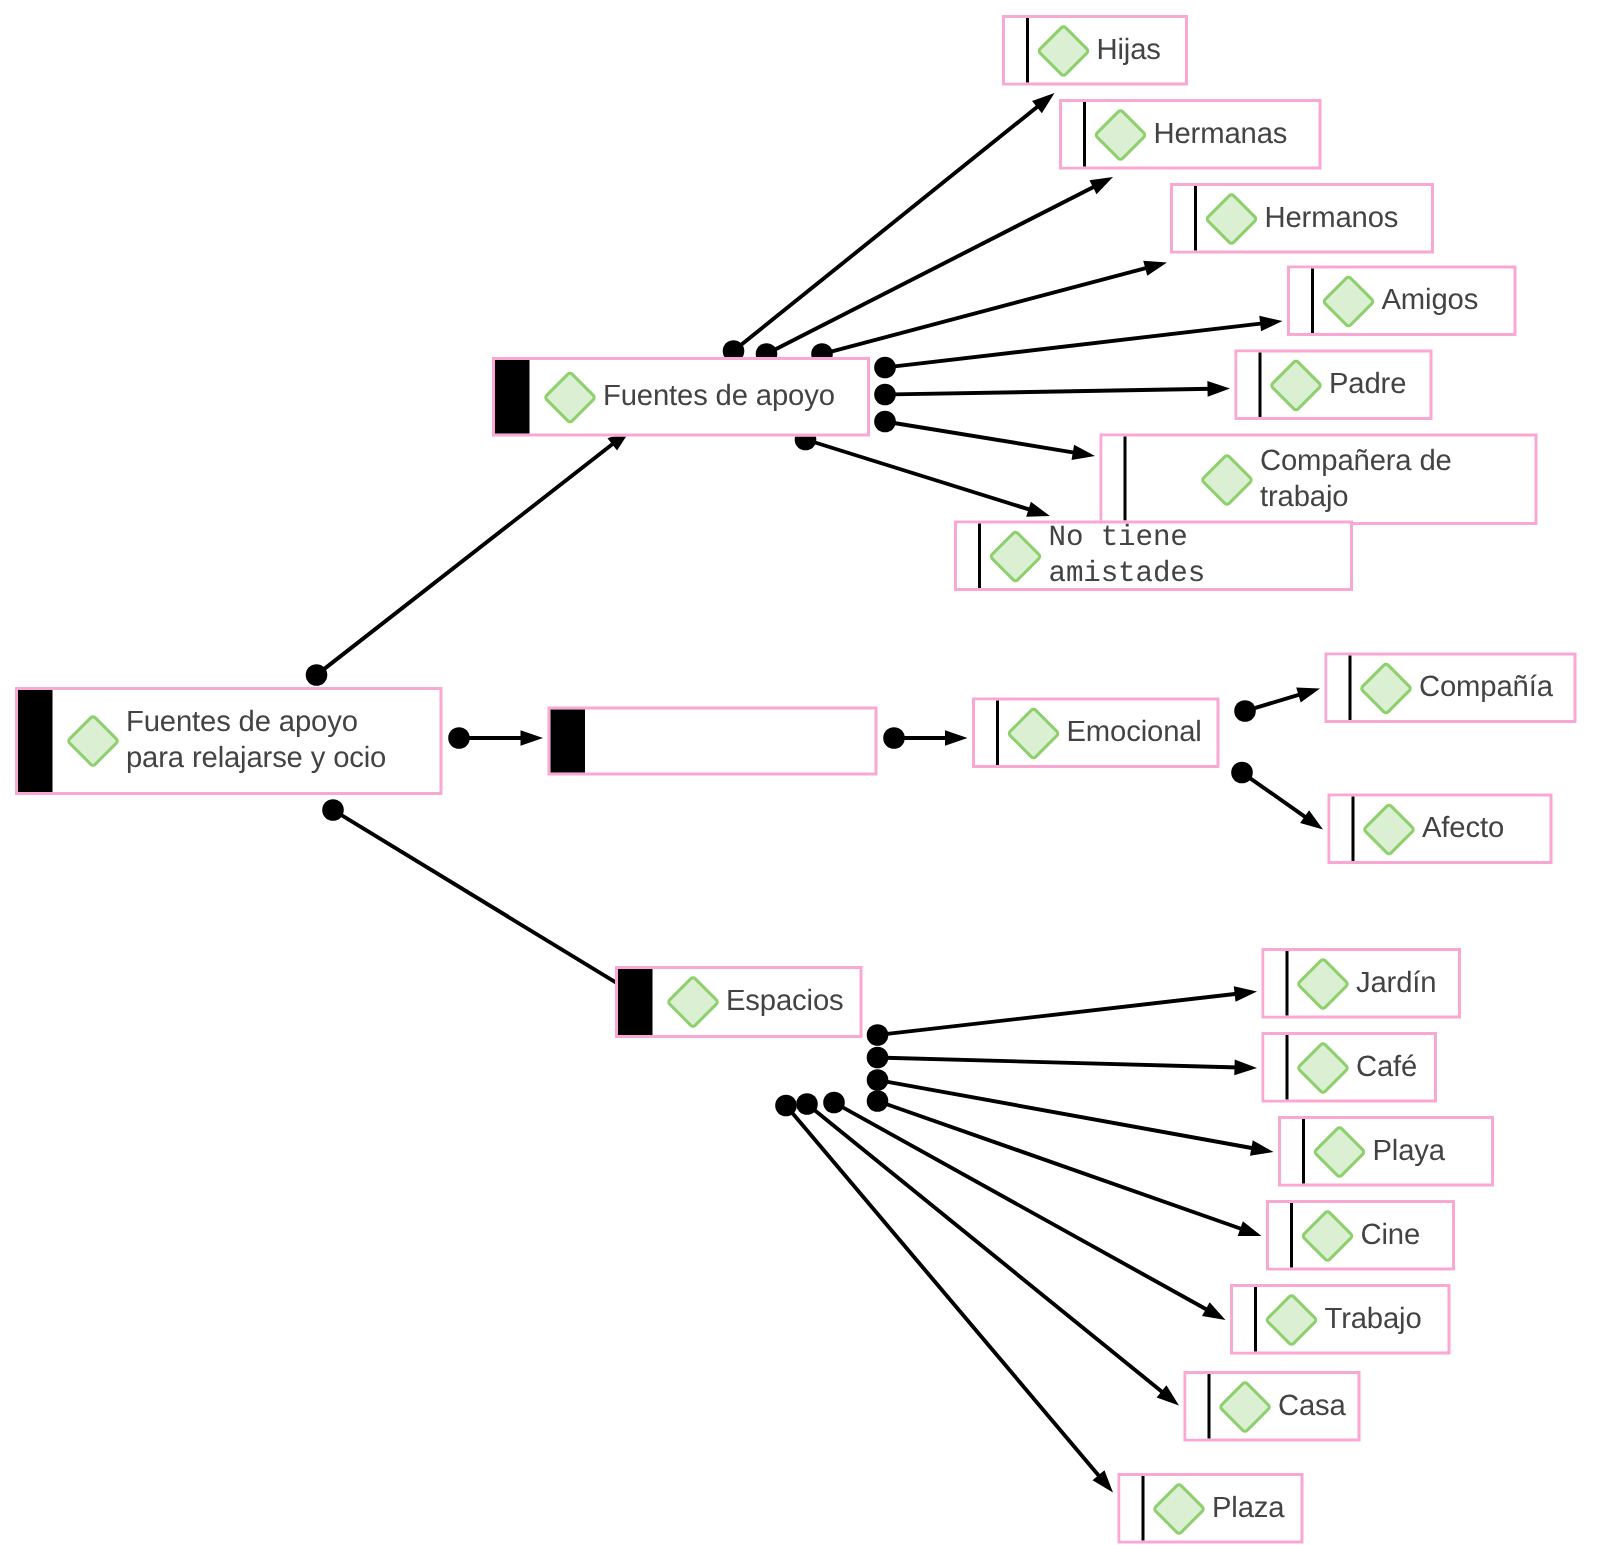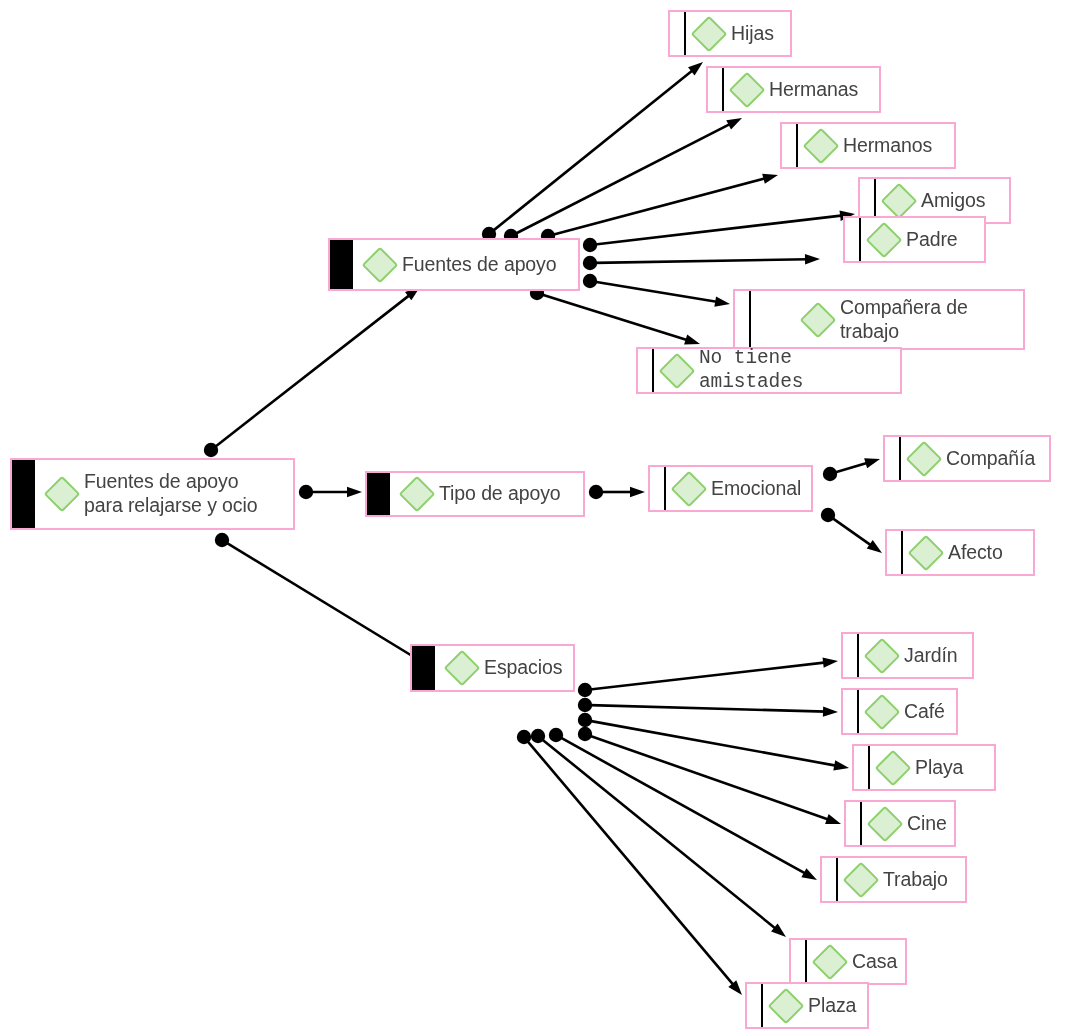--- a/index.html
+++ b/index.html
@@ -184,24 +184,20 @@
     </div>
     <div class="node root" style="left: 328px; top: 238px; width: 252px; height: 53px;">
       <div class="bar-black"></div>
       <div class="body">
         <span class="diamond"></span>
         <span class="label">Fuentes de apoyo</span>
       </div>
     </div>
     <div class="node root" style="left: 365px; top: 471px; width: 220px; height: 46px;">
       <div class="bar-black"></div>
-      <div class="body">
-        <span class="diamond"></span>
-        <span class="label">Tipo de apoyo</span>
-      </div>
     </div>
     <div class="node root" style="left: 410px; top: 644px; width: 165px; height: 48px;">
       <div class="bar-black"></div>
       <div class="body">
         <span class="diamond"></span>
         <span class="label">Espacios</span>
       </div>
     </div>
     <div class="node leaf" style="left: 648px; top: 465px; width: 165px; height: 47px;">
       <div class="bar-white"></div>
@@ -231,21 +227,21 @@
         <span class="label">Hermanos</span>
       </div>
     </div>
     <div class="node leaf" style="left: 858px; top: 177px; width: 153px; height: 47px;">
       <div class="bar-white"></div>
       <div class="body">
         <span class="diamond"></span>
         <span class="label">Amigos</span>
       </div>
     </div>
-    <div class="node leaf" style="left: 823px; top: 216px; width: 143px; height: 47px; margin-left: 20px;">
+    <div class="node leaf" style="left: 823px; top: 233px; width: 132px; height: 47px;">
       <div class="bar-white"></div>
       <div class="body">
         <span class="diamond"></span>
         <span class="label">Padre</span>
       </div>
     </div>
     <div class="node leaf" style="left: 733px; top: 289px; width: 292px; height: 61px; gap: 44px;">
       <div class="bar-white"></div>
       <div class="body">
         <span class="diamond"></span>
@@ -287,35 +283,35 @@
         <span class="label">Café</span>
       </div>
     </div>
     <div class="node leaf" style="left: 852px; top: 744px; width: 144px; height: 47px;">
       <div class="bar-white"></div>
       <div class="body">
         <span class="diamond"></span>
         <span class="label">Playa</span>
       </div>
     </div>
-    <div class="node leaf" style="left: 844px; top: 800px; width: 112px; height: 47px;">
+    <div class="node leaf" style="left: 844px; top: 800px; width: 126px; height: 47px;">
       <div class="bar-white"></div>
       <div class="body">
         <span class="diamond"></span>
         <span class="label">Cine</span>
       </div>
     </div>
     <div class="node leaf" style="left: 820px; top: 856px; width: 147px; height: 47px;">
       <div class="bar-white"></div>
       <div class="body">
         <span class="diamond"></span>
         <span class="label">Trabajo</span>
       </div>
     </div>
-    <div class="node leaf" style="left: 789px; top: 938px; width: 118px; height: 47px;">
+    <div class="node leaf" style="left: 789px; top: 914px; width: 118px; height: 47px;">
       <div class="bar-white"></div>
       <div class="body">
         <span class="diamond"></span>
         <span class="label">Casa</span>
       </div>
     </div>
     <div class="node leaf" style="left: 745px; top: 971px; width: 124px; height: 47px; margin-top: 11px;">
       <div class="bar-white"></div>
       <div class="body">
         <span class="diamond"></span>

